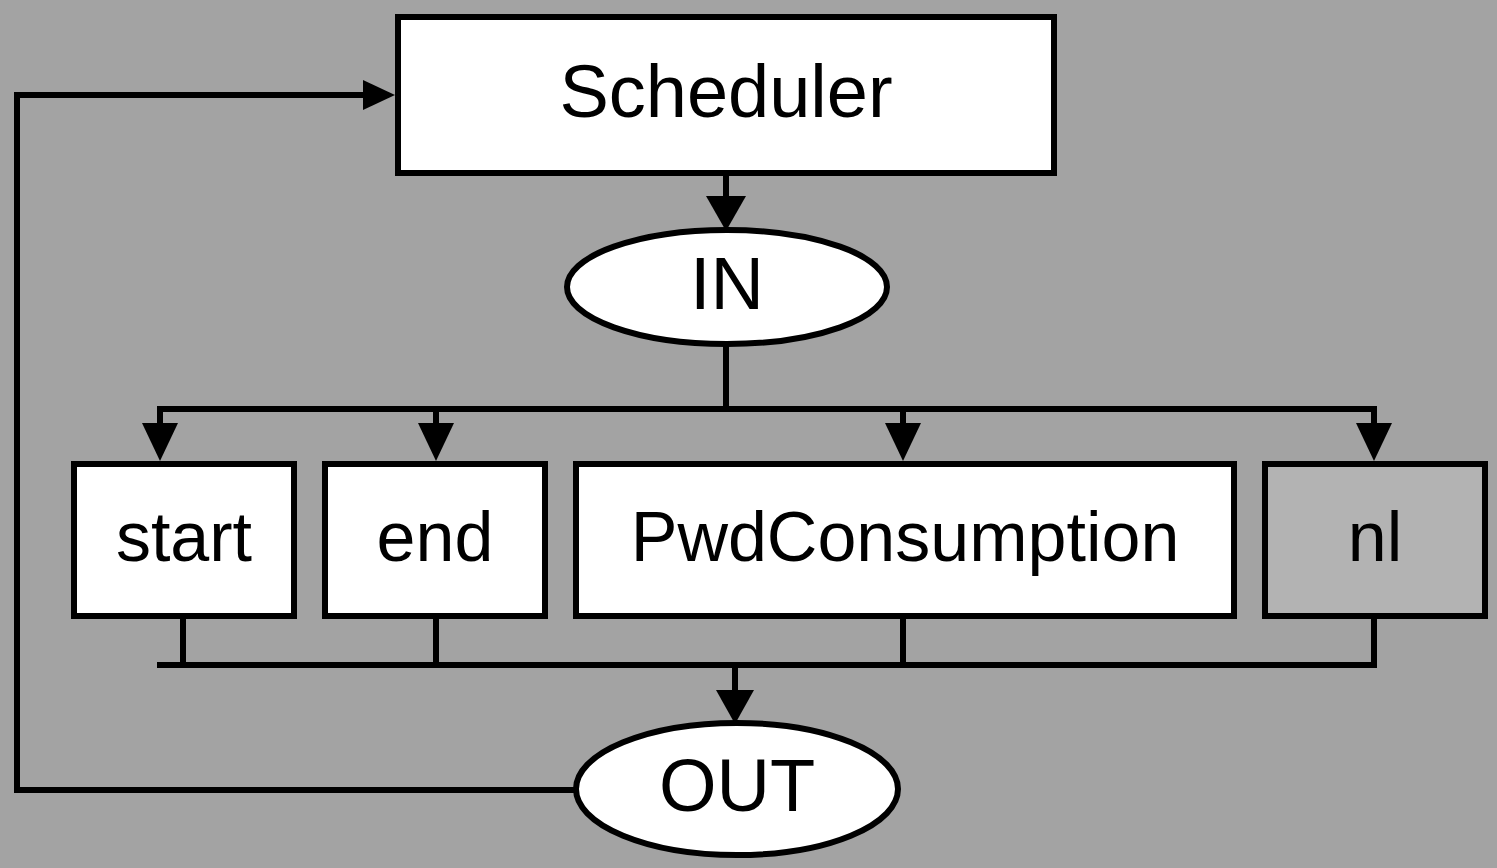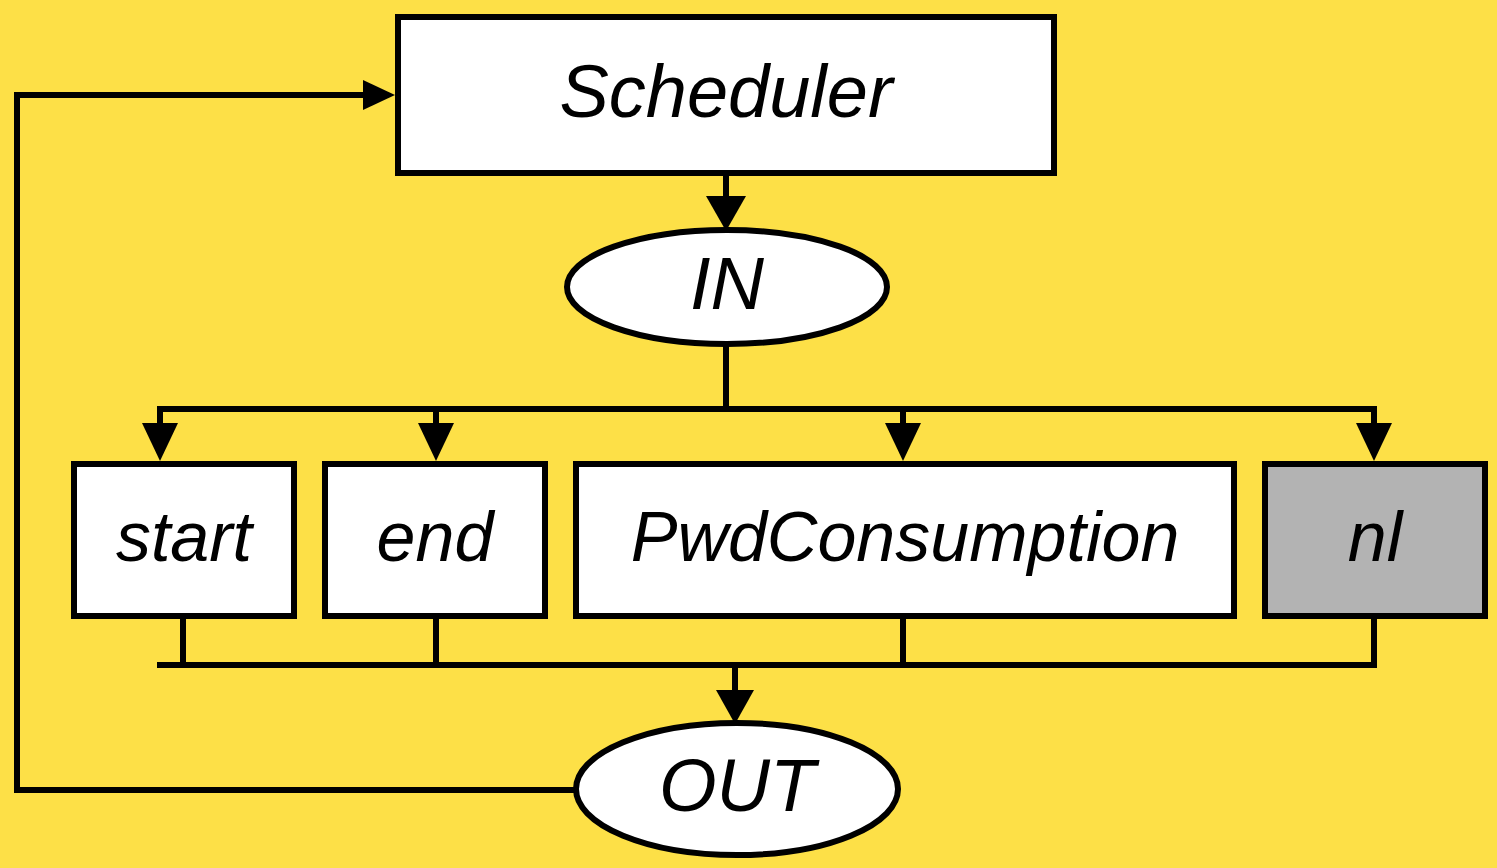--- a/index.html
+++ b/index.html
@@ -7,23 +7,22 @@
     padding: 0;
     background: #ffffff;
   }
   body {
     font-family: "Liberation Sans", sans-serif;
   }
   #diagram-root {
     position: relative;
     width: 1497px;
     height: 868px;
-    background: #fde047;
+    background: #a3a3a3;
     overflow: hidden;
-    font-style: italic;
   }
   #diagram-svg {
     display: block;
     width: 1497px;
     height: 868px;
   }
   .node-shape {
     fill: #ffffff;
     stroke: #000000;
     stroke-width: 6;

